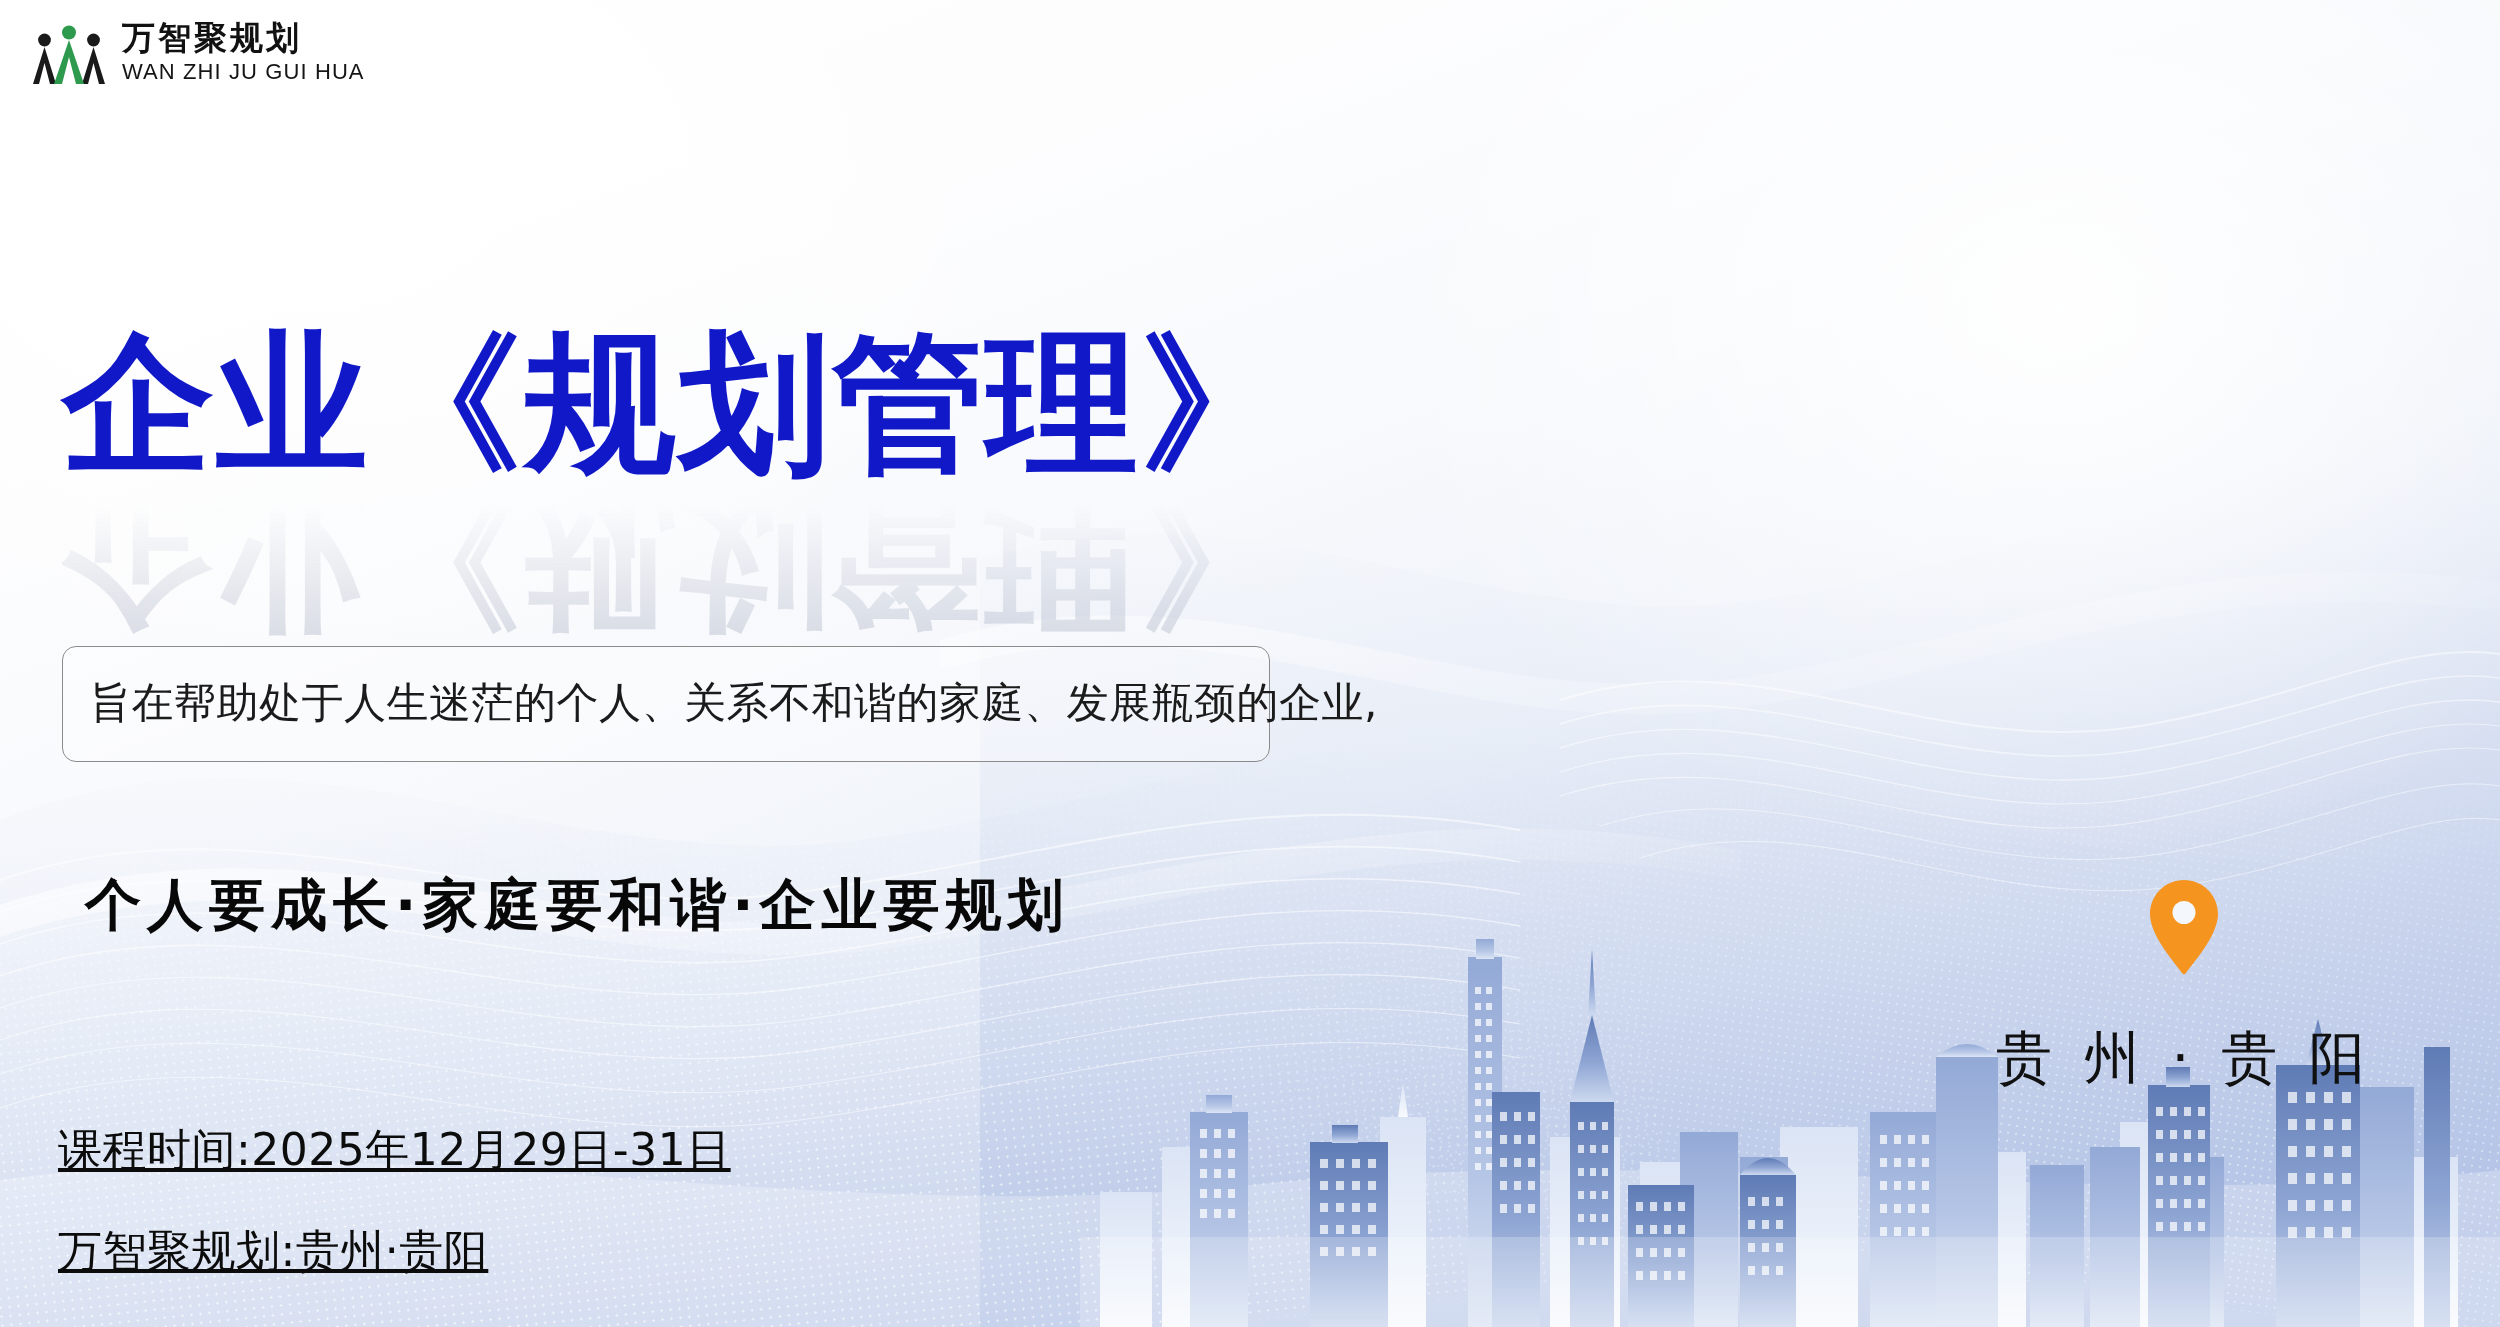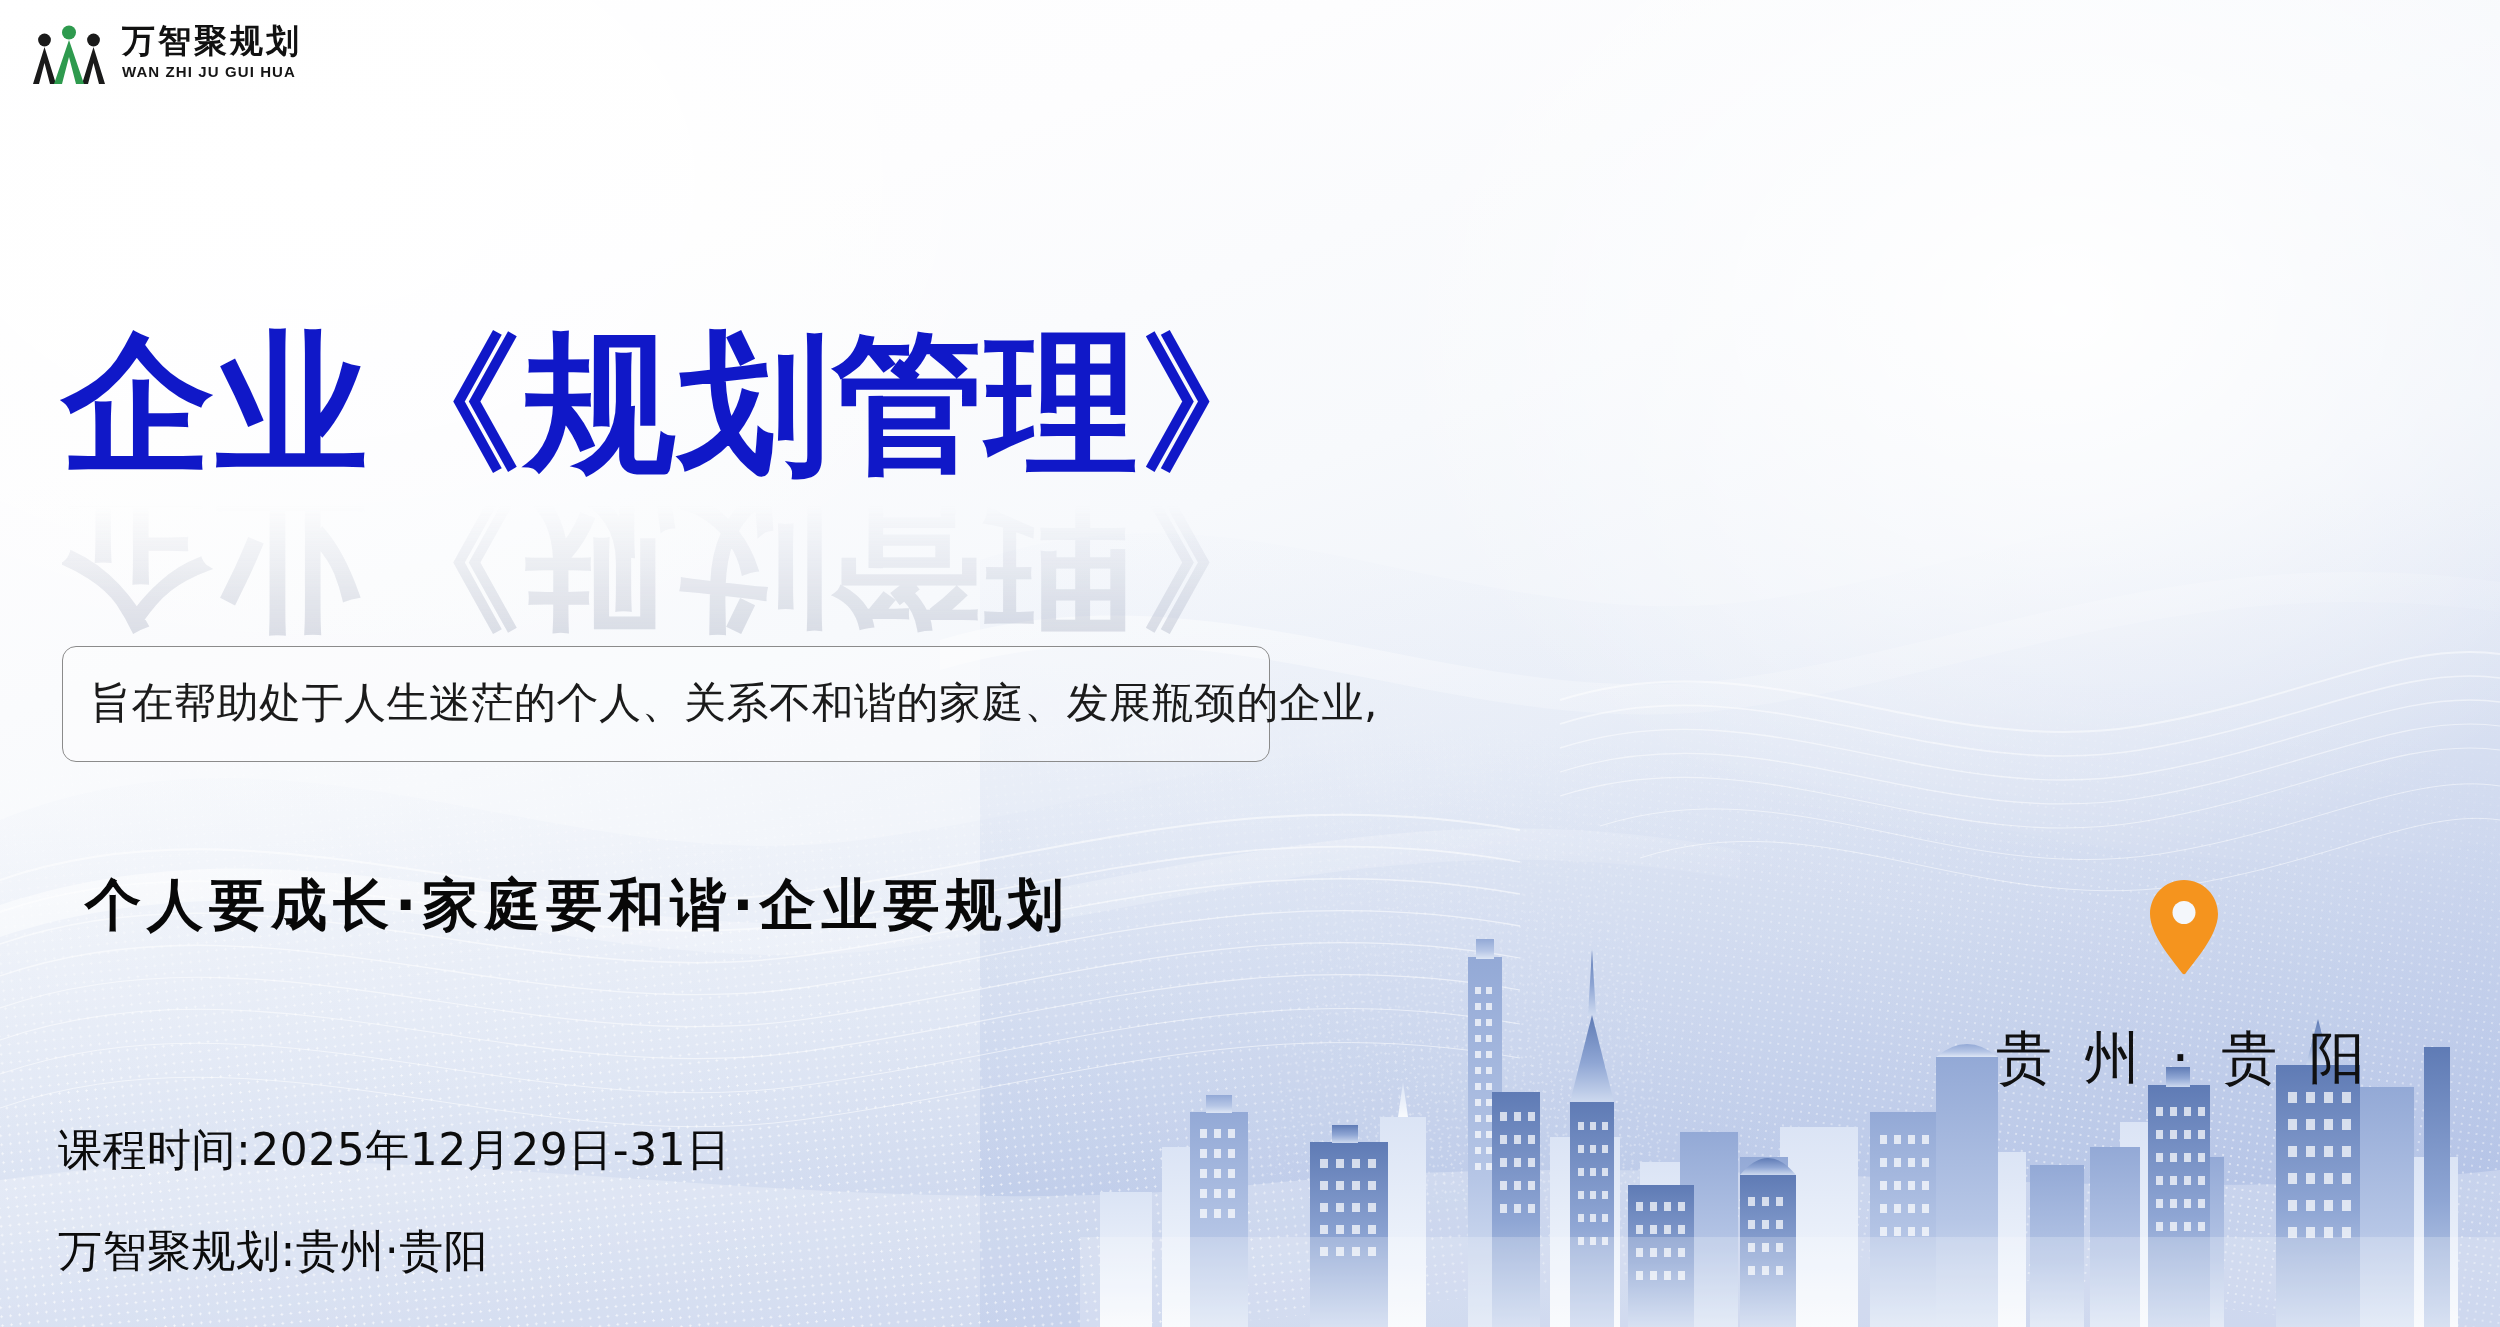--- a/index.html
+++ b/index.html
@@ -87,21 +87,21 @@
     z-index:20;
   }
   .logo-mark { width:78px; height:72px; }
   .logo-text { display:flex; flex-direction:column; line-height:1; }
   .logo-cn {
     font-family:"Liberation Serif","DejaVu Serif",serif;
     font-size:33px; font-weight:700; color:#111;
     letter-spacing:3px;
   }
   .logo-en {
-    font-size:15px; font-weight:700; color:#151515;
+    font-size:22px; font-weight:400; color:#151515;
     letter-spacing:1.1px; margin-top:6px;
   }
 
   
   .title-wrap {
     position:absolute; left:62px; top:328px;
     z-index:16;
   }
   .main-title {
     font-family:"DejaVu Sans","Liberation Sans",sans-serif;
@@ -185,20 +185,21 @@
     left:58px; bottom:46px;
     z-index:18;
   }
   .info-line {
     font-family:"DejaVu Sans","Liberation Sans",sans-serif;
     font-size:44px;
     color:#0c0c0c;
     letter-spacing:0.5px;
     white-space:nowrap;
     margin-bottom:42px;
+    text-decoration:underline;
   }
   .info-line:last-child { margin-bottom:0; }
 </style>
 </head>
 <body>
 
 <div class="poster">
 
   <div class="bg-layer">
 

